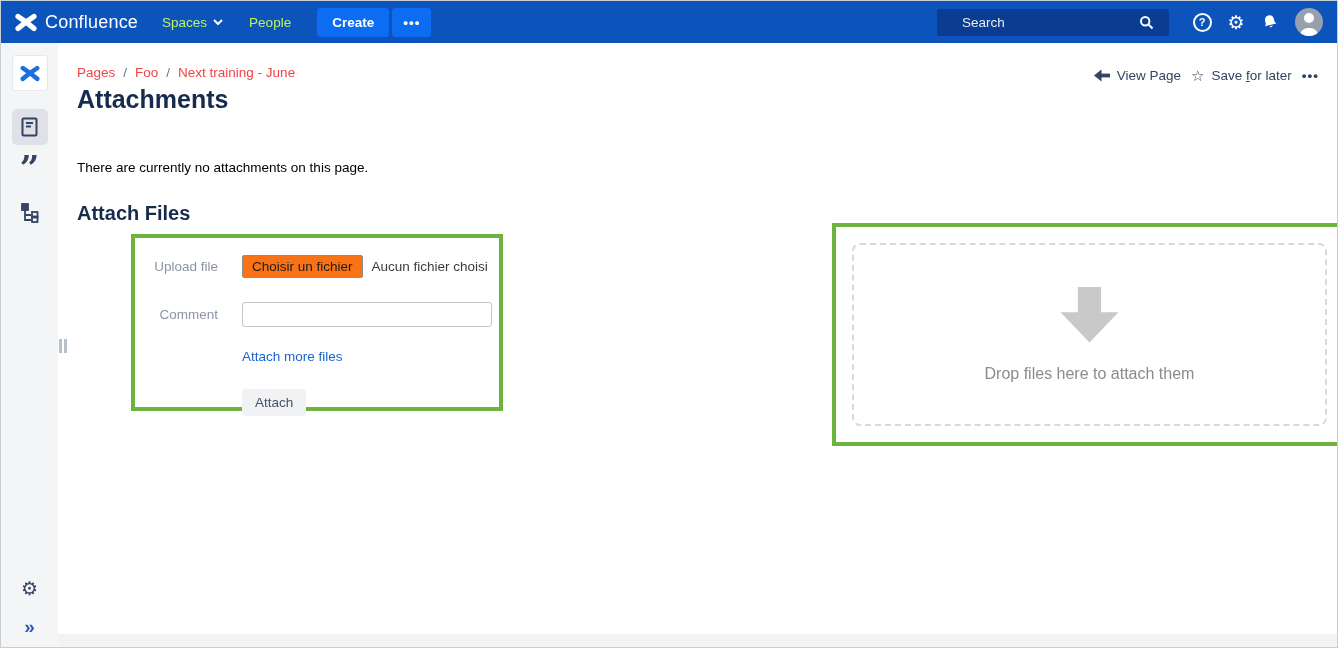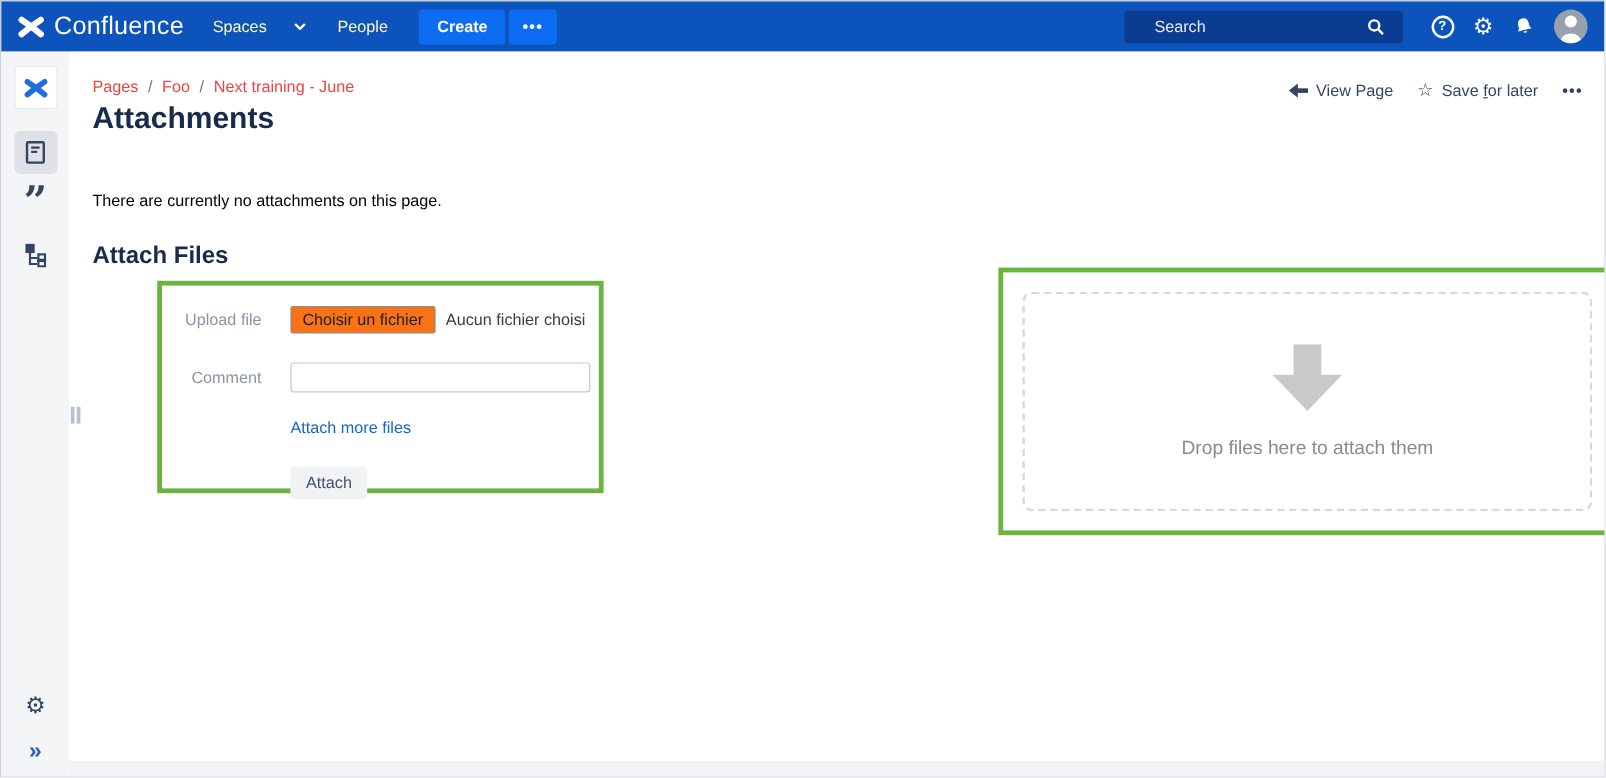--- a/index.html
+++ b/index.html
@@ -2,22 +2,22 @@
 <html><head>
 <meta charset="utf-8">
 <style>
   * { margin:0; padding:0; box-sizing:border-box; }
   body { font-family:"Liberation Sans", sans-serif; background:#fff; }
   .screen { position:relative; width:1338px; height:648px; border:1px solid #c9ced6; background:#fff; overflow:hidden; }
 
   
   .navbar { position:absolute; top:0; left:0; right:0; height:42px; background:#0c53bc; display:flex; align-items:center; padding:0 14px; color:#fff; }
   .brand { display:flex; align-items:center; gap:8px; margin-right:24px; cursor:pointer; }
-  .brand-name { font-size:21px; font-weight:400; letter-spacing:.2px; }
-  .nav-link { font-size:13.5px; color:#fef9c3; display:flex; align-items:center; gap:23px; margin-right:26px; cursor:pointer; }
+  .brand-name { font-size:18px; font-weight:400; letter-spacing:.2px; }
+  .nav-link { font-size:13.5px; color:#bef264; display:flex; align-items:center; gap:6px; margin-right:26px; cursor:pointer; }
   .btn-nav { background:#0c6cf2; color:#fff; border:none; border-radius:3px; font-family:inherit; font-size:13.5px; font-weight:bold; padding:7px 15px; cursor:pointer; }
   .btn-nav.more { margin-left:3px; padding:7px 11px; letter-spacing:1px; }
   .nav-spacer { flex:1; }
   .searchbox { display:flex; align-items:center; width:232px; height:27px; background:#0a3d91; border-radius:3px; padding:0 25px; margin-right:16px; }
   .searchbox input { flex:1; background:transparent; border:none; outline:none; color:#fff; font-family:inherit; font-size:13.5px; }
   .searchbox input::placeholder { color:#e8edf5; opacity:1; }
   .nav-icon { width:34px; height:34px; display:flex; align-items:center; justify-content:center; cursor:pointer; }
   .help-circle { width:19px; height:19px; border:2px solid #fff; border-radius:50%; display:flex; align-items:center; justify-content:center; font-size:11px; font-weight:bold; color:#fff; }
   .gear-glyph { font-size:19px; color:#fff; line-height:1; }
   .avatar { width:28px; height:28px; border-radius:50%; background:#97a0af; margin-left:8px; position:relative; overflow:hidden; cursor:pointer; }
@@ -37,21 +37,21 @@
   .main { position:absolute; top:42px; left:57px; right:0; bottom:0; background:#fff; }
   .main::after { content:""; position:absolute; left:0; right:0; bottom:0; height:13px; background:#f2f3f5; }
   .resize-handle { position:absolute; left:1px; top:296px; display:flex; gap:2px; cursor:col-resize; }
   .resize-handle i { width:3px; height:14px; background:#b9c0cc; }
 
   .breadcrumb { position:absolute; left:19px; top:22px; font-size:13.5px; display:flex; gap:8px; align-items:center; }
   .breadcrumb a { color:#ef4444; text-decoration:none; cursor:pointer; }
   .crumb-sep { color:#6b778c; }
   .page-title { position:absolute; left:19px; top:42px; font-size:25px; font-weight:600; color:#172b4d; }
 
-  .page-actions { position:absolute; right:18px; top:25px; display:flex; align-items:center; gap:20px; font-size:13.5px; color:#344563; }
+  .page-actions { position:absolute; right:18px; top:25px; display:flex; align-items:center; gap:10px; font-size:13.5px; color:#344563; }
   .action { display:flex; align-items:center; gap:7px; cursor:pointer; }
   .star-glyph { font-size:15px; line-height:1; color:#344563; }
   .more-dots { letter-spacing:1px; font-weight:bold; cursor:pointer; }
 
   .empty-msg { position:absolute; left:19px; top:117px; font-size:13.5px; color:#000000; }
   .section-title { position:absolute; left:19px; top:159px; font-size:20px; font-weight:600; color:#172b4d; }
 
   
   .attach-form { position:absolute; left:73px; top:191px; width:372px; height:177px; border:4px solid #6cb33f; background:#fff; padding:17px 12px 0 13px; }
   .form-grid { display:grid; grid-template-columns:70px auto; column-gap:15px; row-gap:13px; align-items:center;gap:24px; }

